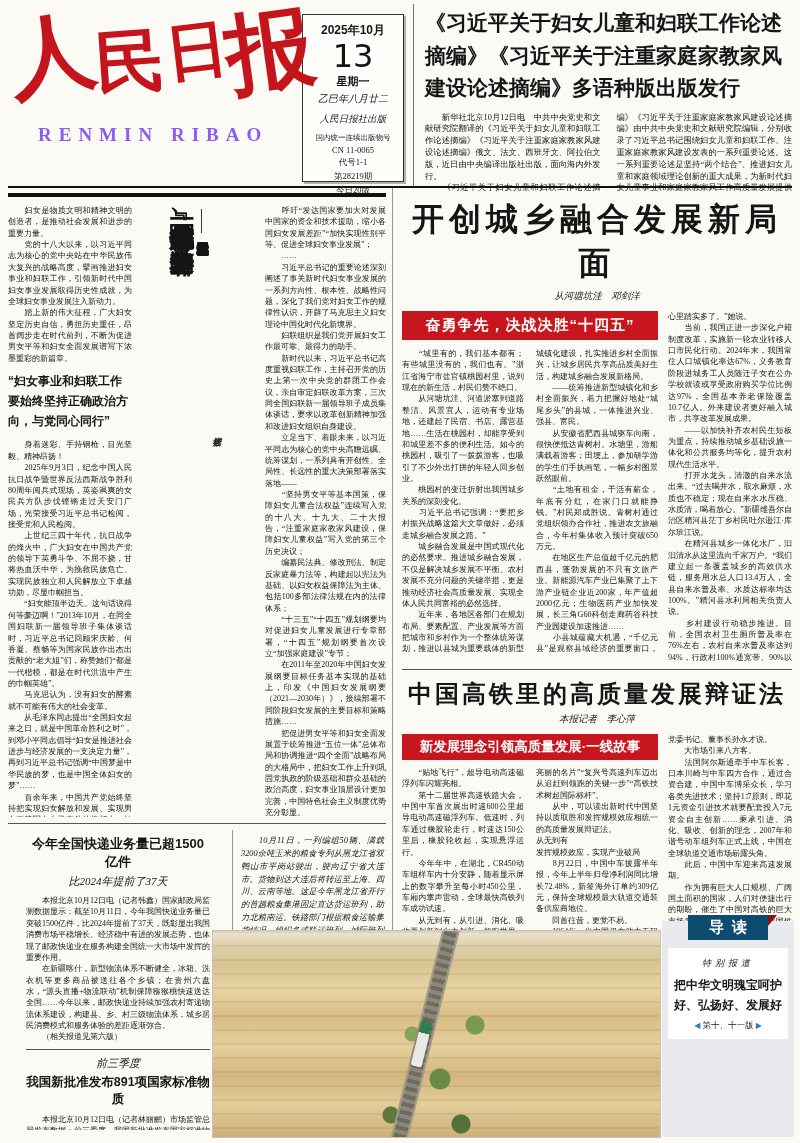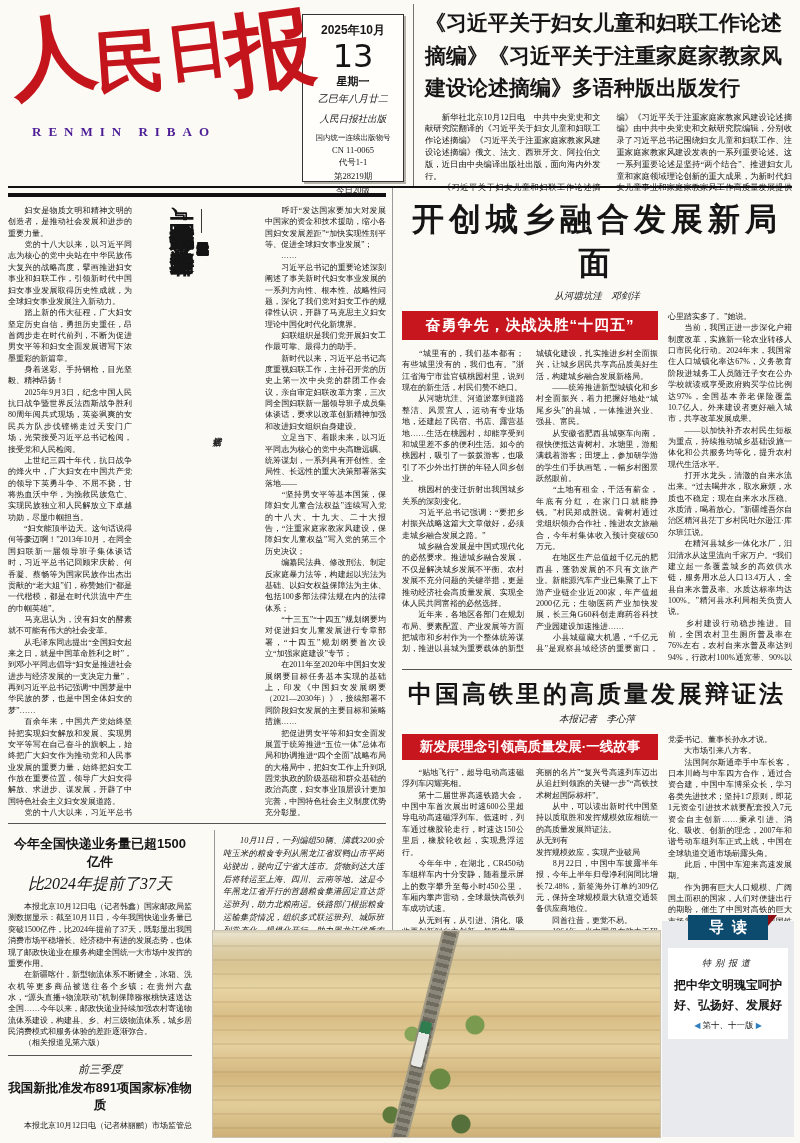--- a/index.html
+++ b/index.html
@@ -7,21 +7,21 @@
         font-family:"Liberation Serif","DejaVu Serif",serif;color:#151515;}
   
   .hdr{display:flex;padding:4px 8px 0;height:186px;box-sizing:border-box;}
   .mast{width:294px;position:relative;}
   .mast-chars{color:#c4151c;font-weight:bold;display:flex;align-items:flex-start;height:106px;margin-top:2px;}
   .mast-chars span{display:inline-block;line-height:1;font-family:"Liberation Serif","DejaVu Serif",serif;}
   .mast-chars span:nth-child(1){font-size:86px;transform:rotate(-9deg) translateY(6px);}
   .mast-chars span:nth-child(2){font-size:70px;transform:rotate(-4deg) translateY(22px);}
   .mast-chars span:nth-child(3){font-size:62px;transform:rotate(-7deg) translateY(14px);}
   .mast-chars span:nth-child(4){font-size:88px;transform:rotate(-8deg) translateY(2px);}
-  .latin{color:#4c1d95;font-weight:bold;font-size:13px;letter-spacing:7px;margin:12px 0 0 24px;}
+  .latin{color:#8b5cf6;font-weight:bold;font-size:19px;letter-spacing:7px;margin:12px 0 0 30px;}
   .url{color:#c4151c;font-size:10.5px;margin:20px 0 0 12px;letter-spacing:.5px;}
   .datebox{width:102px;border:1px solid #333;box-shadow:2px 2px 0 #b5b2aa;margin-top:10px;height:168px;
            text-align:center;padding:7px 2px;box-sizing:border-box;background:#fffefb;}
   .db-l1{font-size:12px;font-weight:bold;font-family:"Liberation Sans",sans-serif;}
   .db-day{font-size:32px;font-family:"DejaVu Sans",sans-serif;line-height:1.1;}
   .db-week{font-size:11px;font-weight:bold;margin-bottom:3px;}
   .db-lunar{font-size:10px;margin-bottom:7px;font-style:italic;}
   .db-pub{font-size:9.5px;font-style:italic;margin-bottom:7px;}
   .db-s{font-size:7.5px;}
   .db-m{font-size:8.5px;margin-top:2px;}
@@ -42,23 +42,23 @@
   .w-mid{width:122px;display:flex;justify-content:center;padding:0 3px;}
   .vq{writing-mode:vertical-rl;font-family:"Liberation Sans","DejaVu Sans",sans-serif;font-weight:bold;
       font-size:25px;line-height:1.05;height:606px;}
   .vs{writing-mode:vertical-rl;font-weight:bold;font-size:12px;height:592px;line-height:1.2;padding-top:4px;}
   .vb{writing-mode:vertical-rl;font-size:9px;padding-top:225px;color:#222;font-style:italic;}
   .w-c3{flex:1;padding-left:5px;overflow:hidden;}
   .turn{text-align:right;font-weight:bold;font-size:8.5px;margin-top:2px;}
   .rule1{border-top:1px solid #555;margin:6px 0;}
   
   .lbot{display:flex;height:300px;overflow:hidden;}
-  .lb-a{width:184px;border-right:1px solid #999;padding-right:22px;}
+  .lb-a{width:184px;border-right:1px solid #999;padding-right:22px;margin-left:18px;}
   .exp-h{font-family:"Liberation Sans",sans-serif;font-weight:bold;font-size:13px;text-align:center;line-height:1.35;margin-top:5px;}
-  .exp-sub{font-style:italic;font-size:16px;text-align:center;margin:4px 0 6px;}
+  .exp-sub{font-style:italic;font-size:11px;text-align:center;margin:4px 0 6px;}
   .std-k{font-style:italic;font-size:11px;text-align:center;margin-top:5px;}
   .std-h{font-family:"Liberation Sans",sans-serif;font-weight:bold;font-size:12.5px;text-align:center;margin:3px 0 6px;}
   .lb-b{flex:1;padding:5px 2px 0 8px;}
   .cap{font-size:8.3px;font-style:italic;line-height:1.55;text-align:justify;white-space:pre-line;}
   .cap-credit{font-size:8.3px;font-style:italic;display:flex;justify-content:space-between;margin-top:2px;}
   
   .art-h1{font-family:"Liberation Sans","DejaVu Sans",sans-serif;font-weight:bold;text-align:center;
           font-size:32px;letter-spacing:5px;margin:10px 0 4px;}
   .byline{text-align:center;font-style:italic;font-size:9.5px;margin-bottom:8px;}
   .u-row{display:flex;height:352px;overflow:hidden;}
@@ -139,20 +139,21 @@
   <div class="rule2"></div>
 
   <div class="main">
 
     <div class="lcol">
       <div class="women">
         <div class="w-c1">
           <div class="bodytext">　　妇女是物质文明和精神文明的创造者，是推动社会发展和进步的重要力量。
 　　党的十八大以来，以习近平同志为核心的党中央站在中华民族伟大复兴的战略高度，擘画推进妇女事业和妇联工作，引领新时代中国妇女事业发展取得历史性成就，为全球妇女事业发展注入新动力。
 　　踏上新的伟大征程，广大妇女坚定历史自信，勇担历史重任，昂首阔步走在时代前列，不断为促进男女平等和妇女全面发展谱写下浓墨重彩的新篇章。</div>
+          <div class="w-sub">“妇女事业和妇联工作要始终坚持正确政治方向，与党同心同行”</div>
           <div class="bodytext">　　身着迷彩、手持钢枪，目光坚毅、精神昂扬！
 　　2025年9月3日，纪念中国人民抗日战争暨世界反法西斯战争胜利80周年阅兵式现场，英姿飒爽的女民兵方队步伐铿锵走过天安门广场，光荣接受习近平总书记检阅，接受党和人民检阅。
 　　上世纪三四十年代，抗日战争的烽火中，广大妇女在中国共产党的领导下英勇斗争、不屈不挠，甘将热血沃中华，为挽救民族危亡、实现民族独立和人民解放立下卓越功勋，尽显巾帼担当。
 　　“妇女能顶半边天。这句话说得何等豪迈啊！”2013年10月，在同全国妇联新一届领导班子集体谈话时，习近平总书记回顾宋庆龄、何香凝、蔡畅等为国家民族作出杰出贡献的“老大姐”们，称赞她们“都是一代楷模，都是在时代洪流中产生的巾帼英雄”。
 　　马克思认为，没有妇女的酵素就不可能有伟大的社会变革。
 　　从毛泽东同志提出“全国妇女起来之日，就是中国革命胜利之时”，到邓小平同志倡导“妇女是推进社会进步与经济发展的一支决定力量”，再到习近平总书记强调“中国梦是中华民族的梦，也是中国全体妇女的梦”……
 　　百余年来，中国共产党始终坚持把实现妇女解放和发展、实现男女平等写在自己奋斗的旗帜上，始终把广大妇女作为推动党和人民事业发展的重要力量，始终把妇女工作放在重要位置，领导广大妇女得解放、求进步、谋发展，开辟了中国特色社会主义妇女发展道路。
 　　党的十八大以来，习近平总书记从党和国家事业发展全局出发，围绕妇女工作多次发表重要讲话、作出重要指示批示，为推动妇女事业发展指方向、定方位、明方针——
 　　强调“坚持党的领导，是做好党的妇女工作的根本保证”“把握实现中华民族伟大复兴的中国梦这一当代中国妇女运动的时代主题”；
 　　指出“依法依规为妇女全面发展营造条件”“努力让尊重妇女、关爱儿童在全社会蔚然成风”；

